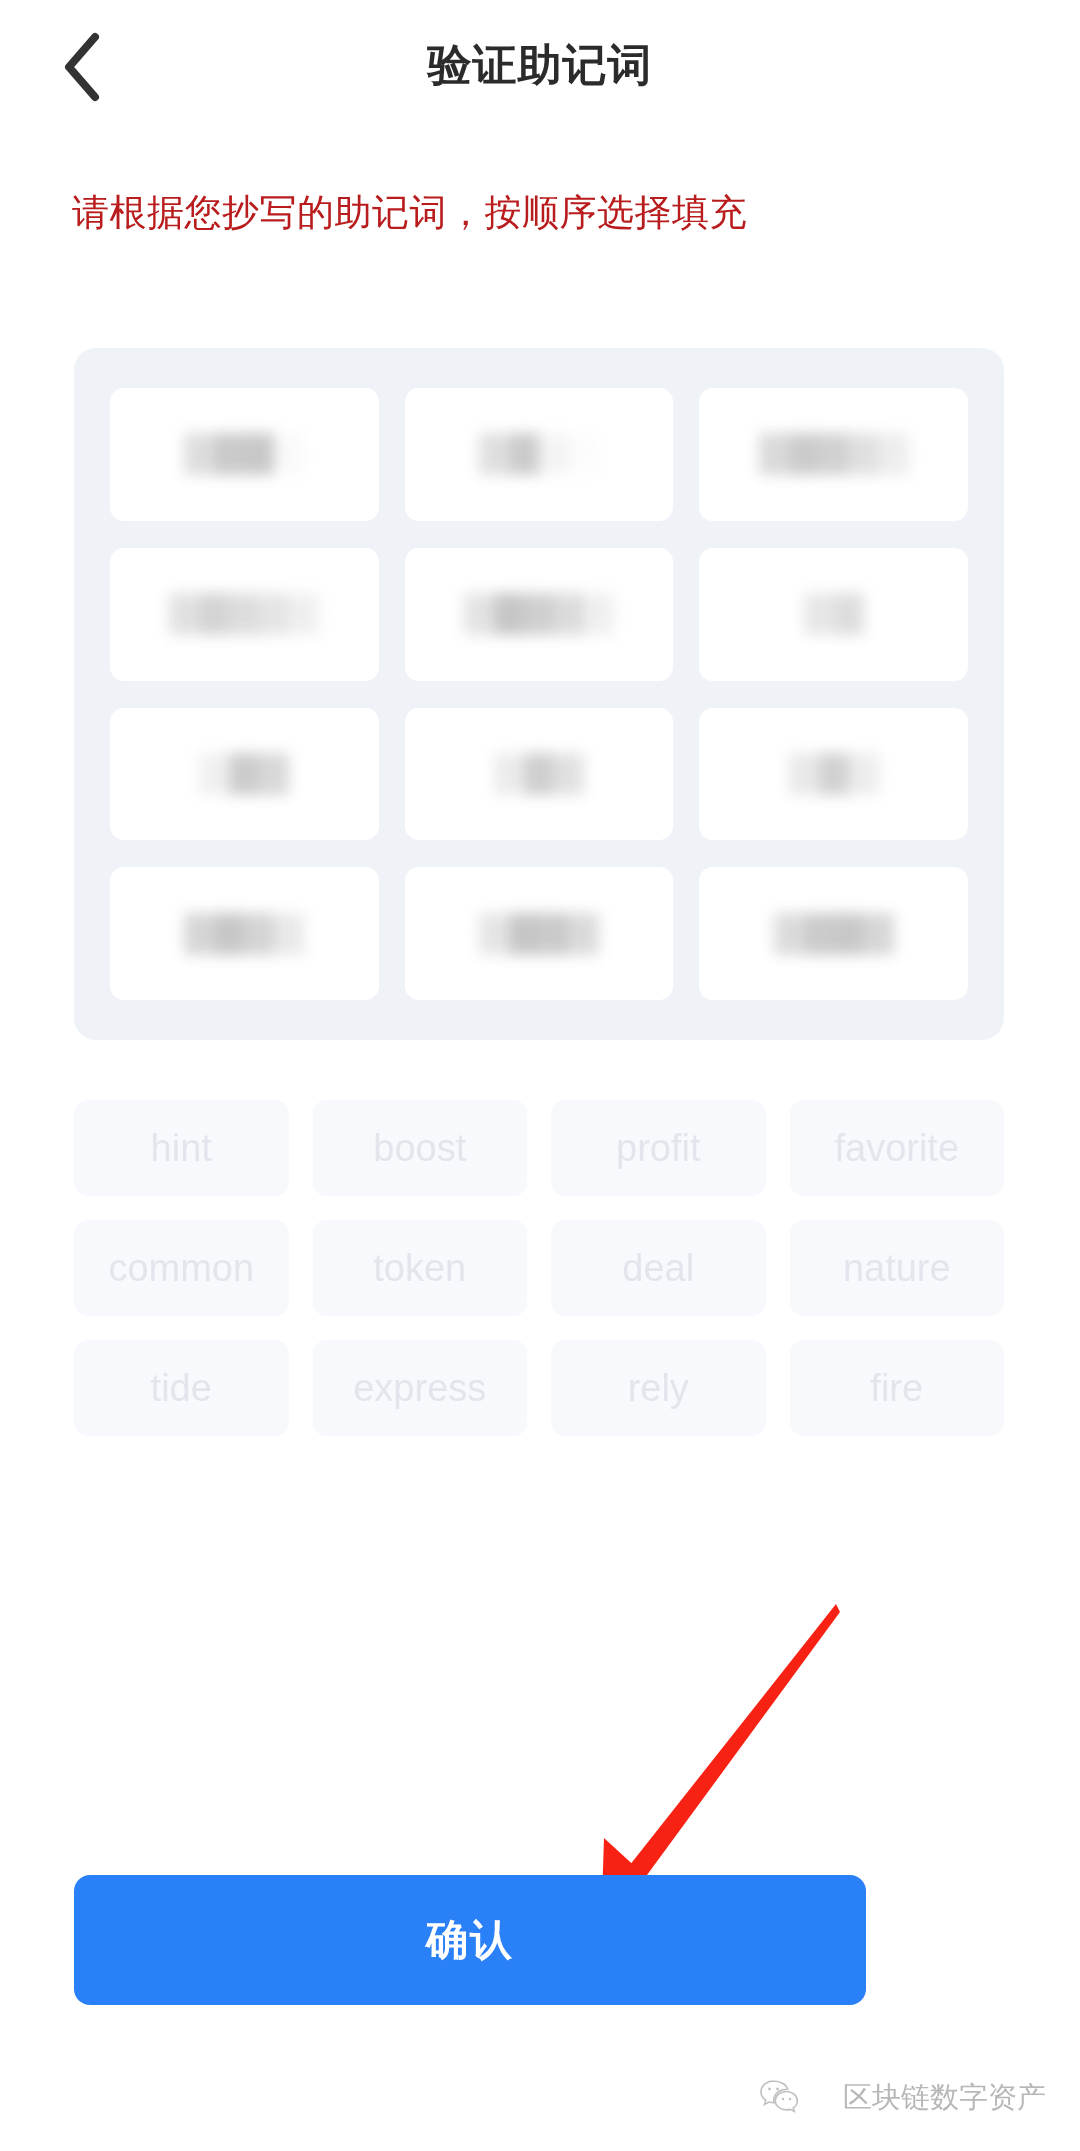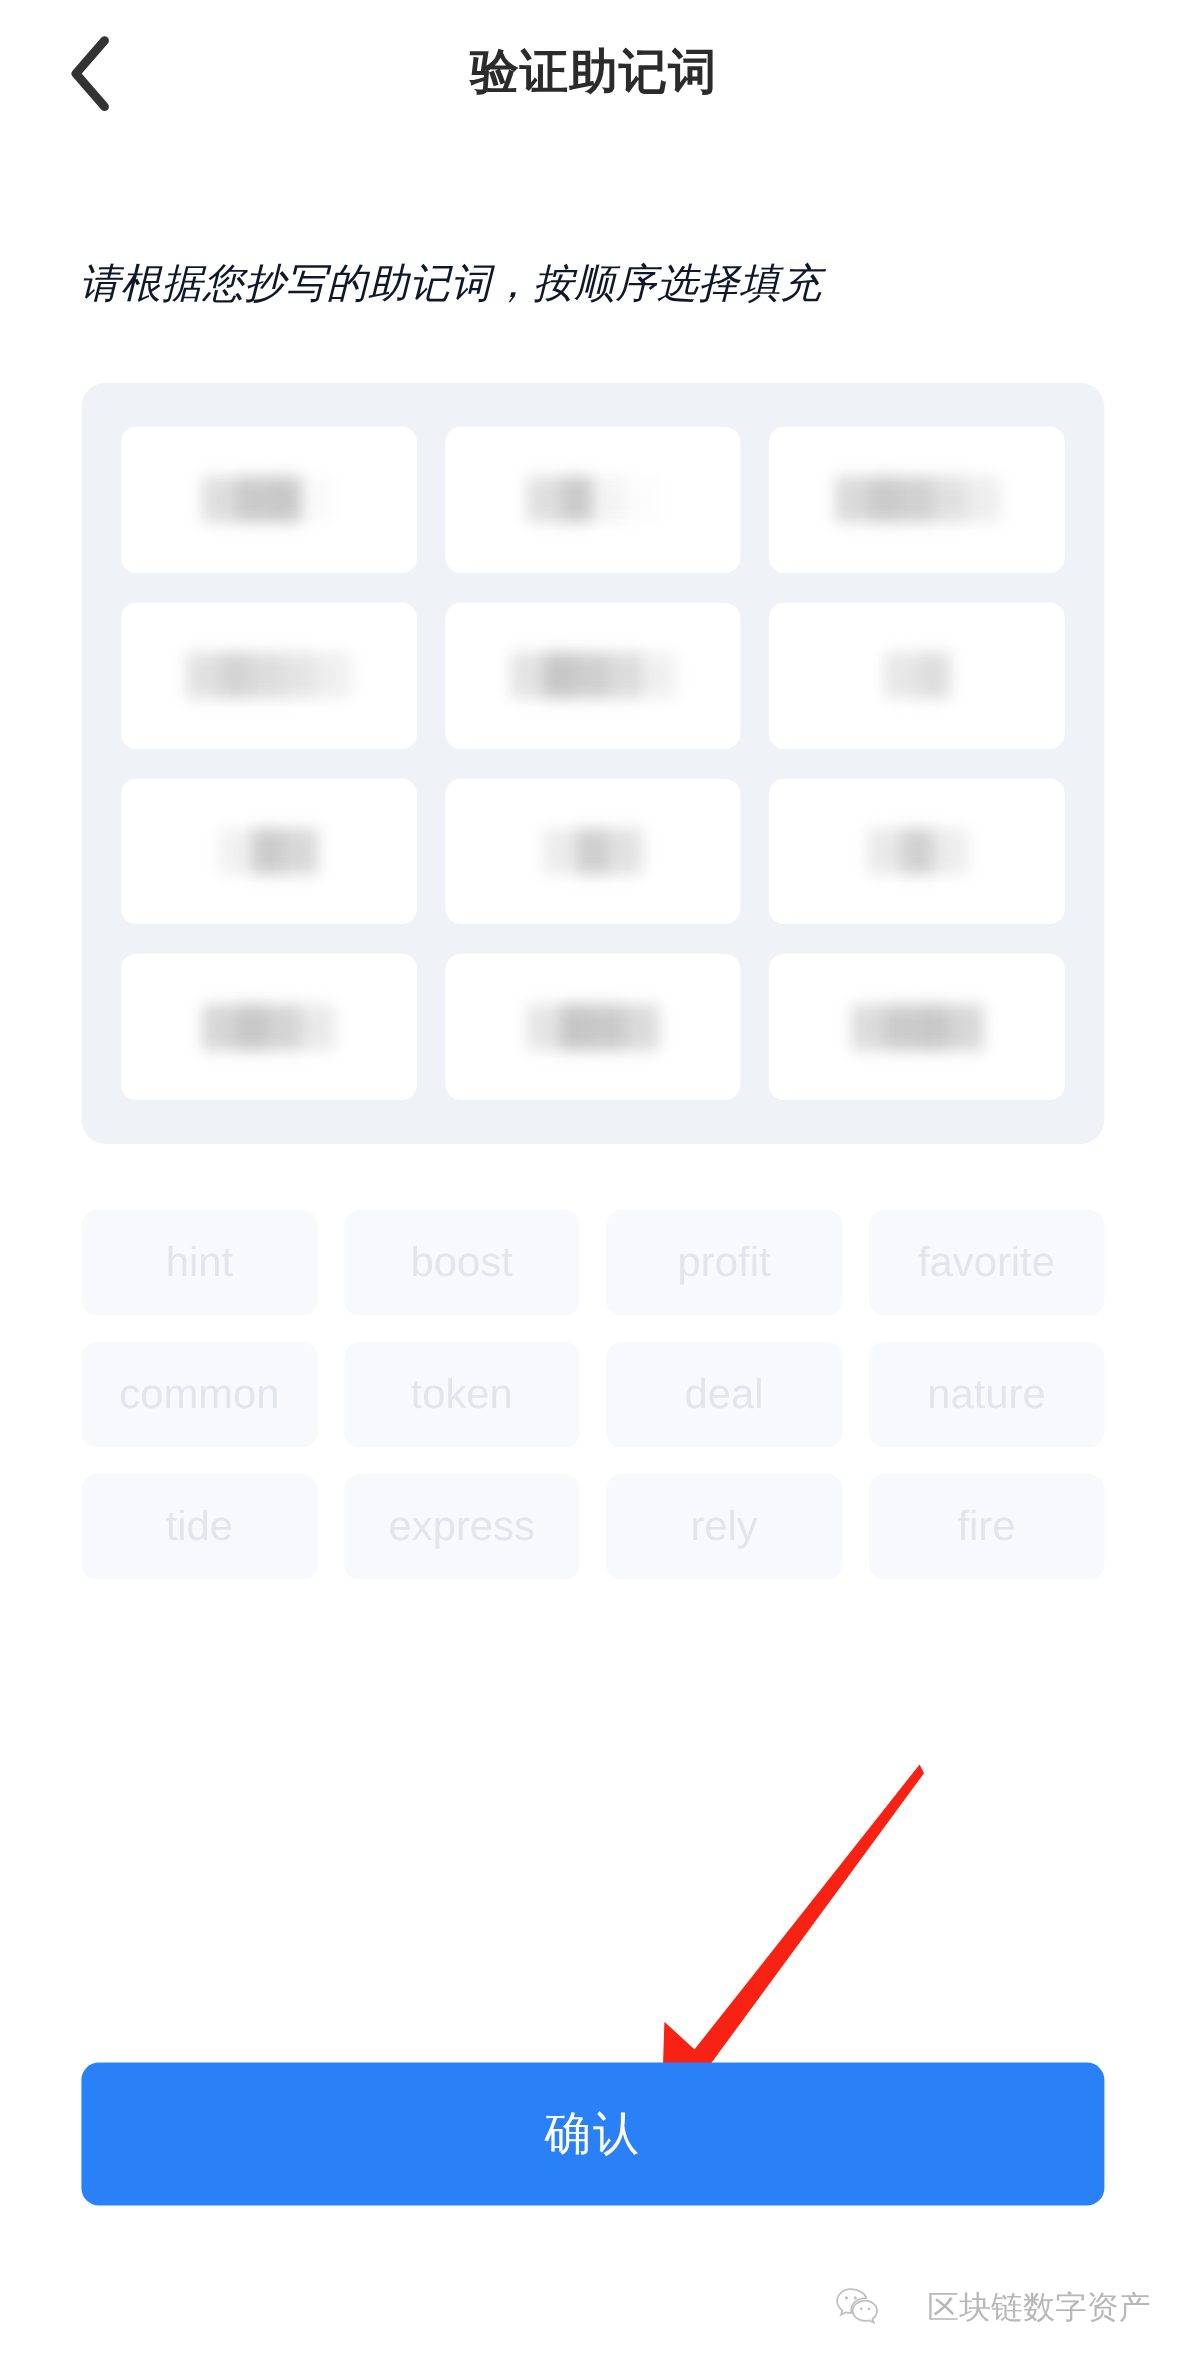--- a/index.html
+++ b/index.html
@@ -41,25 +41,24 @@
   .back-btn svg { display: block; }
   .page-title {
     font-size: 44px;
     font-weight: bold;
     color: #2b2b2b;
     letter-spacing: 1px;
   }
 
   
   .subtitle {
-    margin: 103px 0 0 72px;
+    margin: 58px 0 0 72px;
     font-size: 37px;
-    color: #0f172a;
+    color: #b91c1c;
     letter-spacing: 0.5px;
-    font-style: italic;
   }
 
   
   .grid-panel {
     position: absolute;
     left: 74px;
     top: 348px;
     width: 930px;
     height: 692px;
     background: #eff2f7;
@@ -125,30 +124,31 @@
     width: 320px;
     height: 330px;
     pointer-events: none;
   }
 
   
   .confirm-btn {
     position: absolute;
     left: 74px;
     top: 1875px;
-    width: 930px;
+    width: 792px;
     height: 130px;
     background: #2a80f7;
     border: none;
     border-radius: 16px;
     color: #ffffff;
     font-size: 42px;
     font-family: "Liberation Sans", "DejaVu Sans", sans-serif;
     letter-spacing: 2px;
     cursor: pointer;
+    font-weight: bold;
   }
 
   
   .watermark {
     position: absolute;
     right: 34px;
     top: 2078px;
     display: flex;
     align-items: center;
     gap: 12px;

